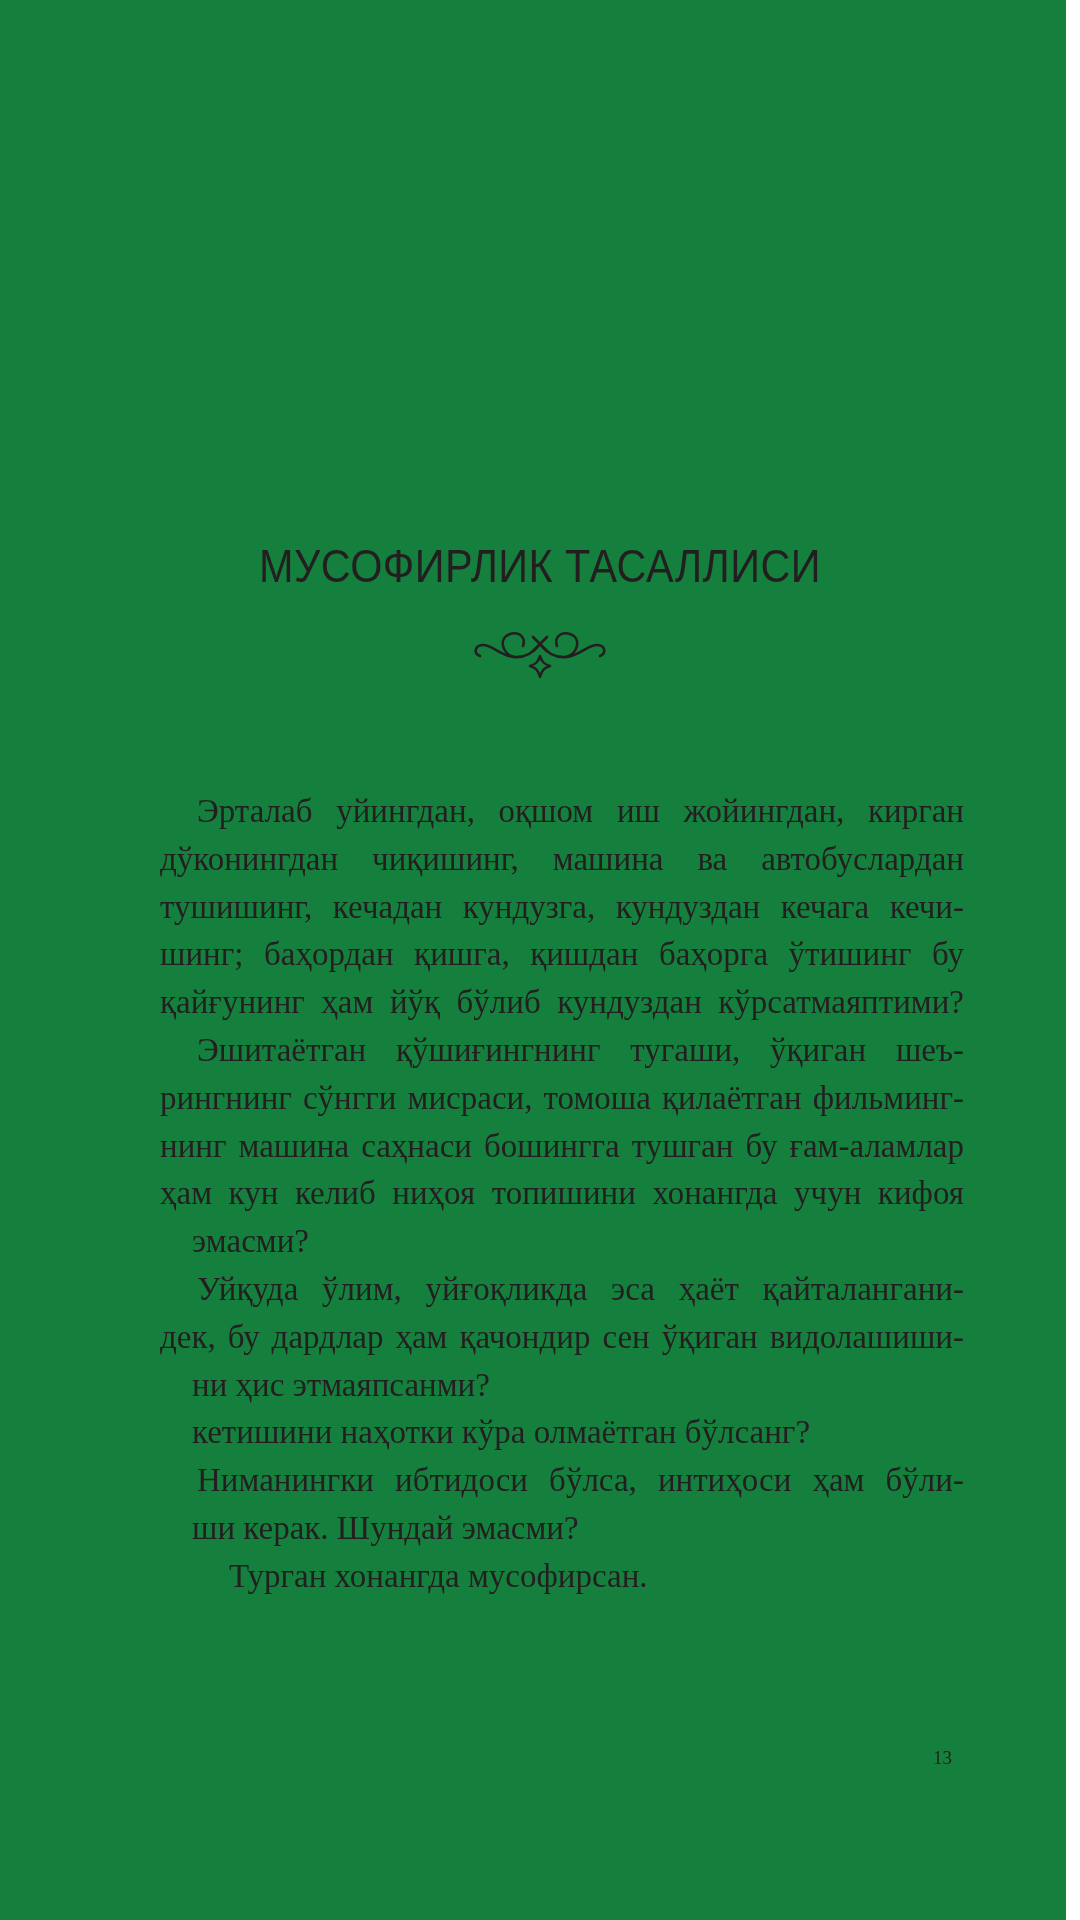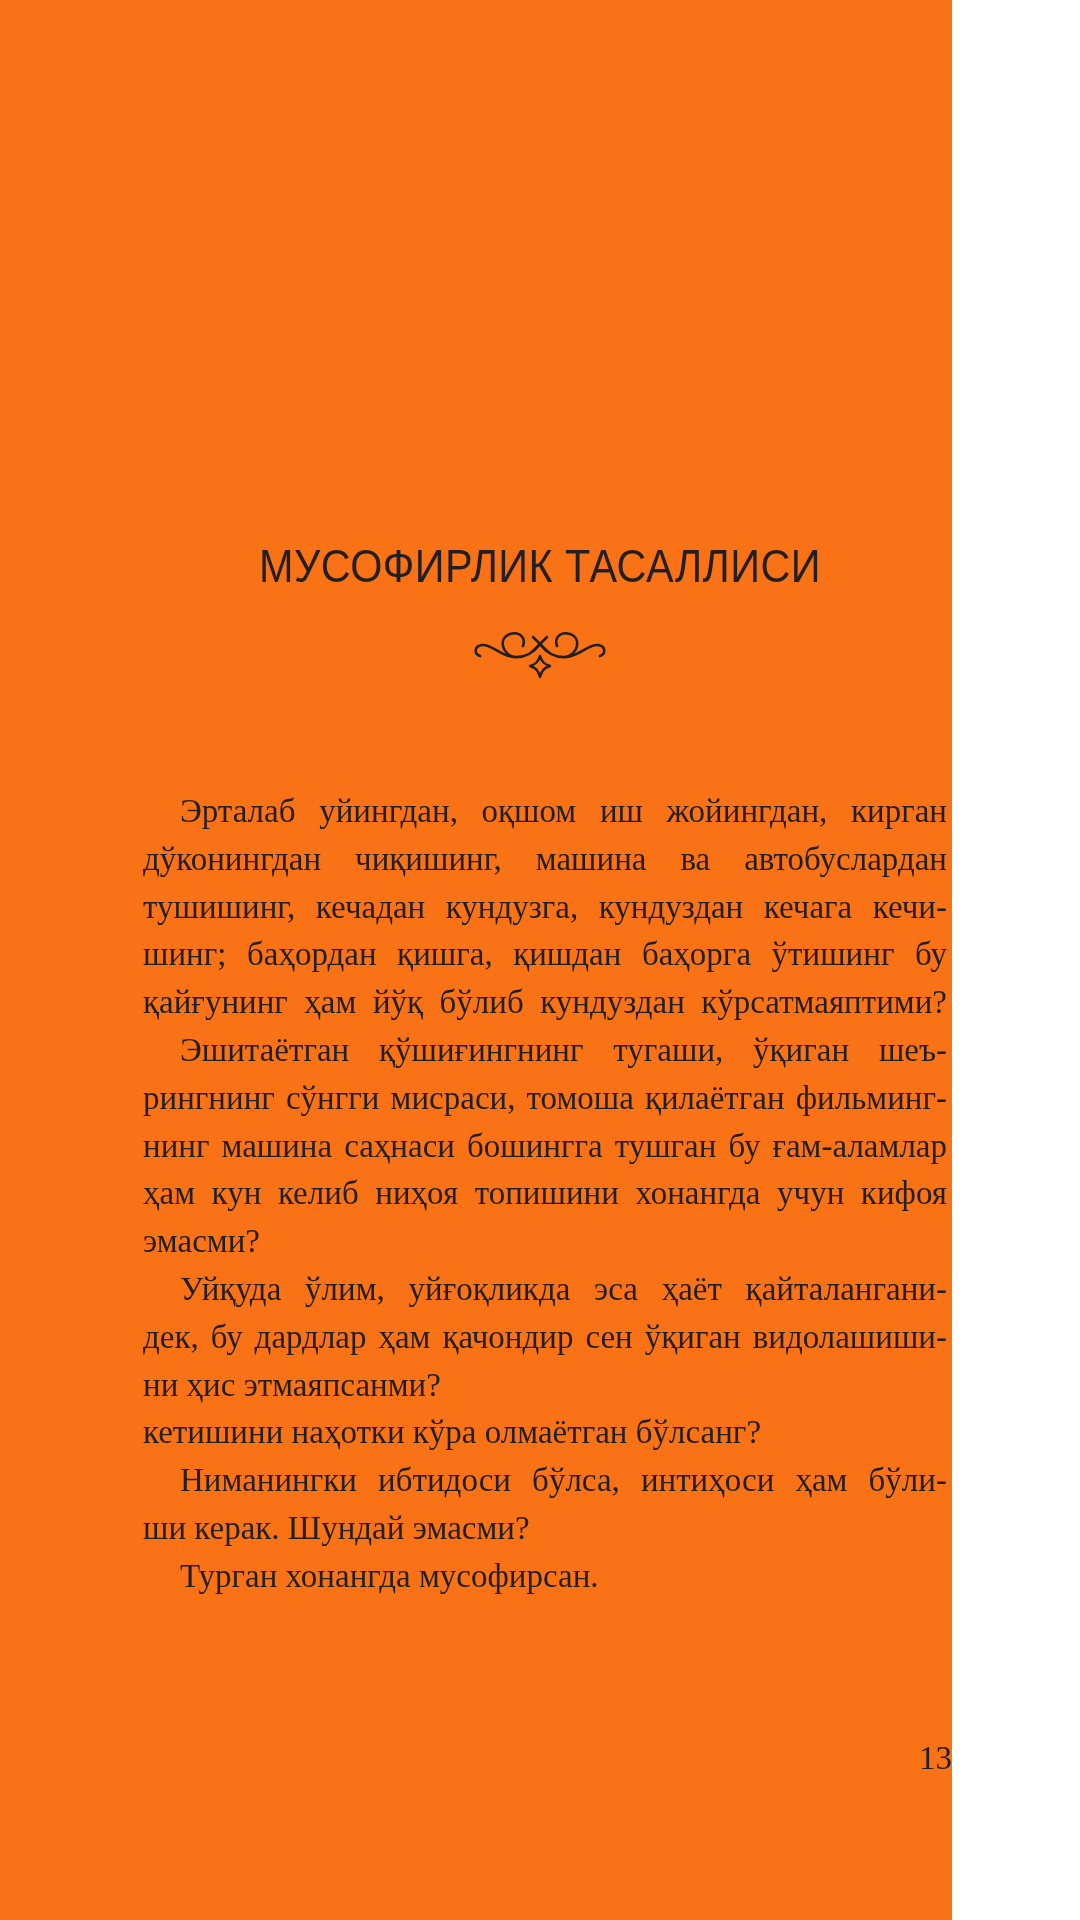--- a/index.html
+++ b/index.html
@@ -10,23 +10,24 @@
     body {
       width: 1080px;
       height: 1920px;
       position: relative;
       overflow: hidden;
       color: #231f20;
     }
     .page {
       position: absolute;
       left: 0; top: 0;
-      width: 952px;
+      width: 1042px;
       height: 1920px;
-      background: #f97316;
+      background: #15803d;
+      padding-left: 24px;
     }
     .title {
       position: absolute;
       left: 0;
       width: 1080px;
       top: 538px;
       text-align: center;
       font-family: "Liberation Sans", sans-serif;
       font-size: 46px;
       line-height: 56px;
@@ -39,51 +40,52 @@
     }
     .ornament {
       position: absolute;
       left: 470px;
       top: 626px;
       width: 140px;
       height: 54px;
     }
     .body-text {
       position: absolute;
-      left: 143px;
+      left: 160px;
       top: 788px;
       width: 804px;
       font-family: "Liberation Serif", serif;
       font-size: 33px;
       line-height: 47.8px;
       color: #231f20;
       text-align: justify;
       hyphens: manual;
     }
     .line {
       display: block;
       text-align: justify;
       text-align-last: justify;
       white-space: nowrap;
       height: 47.8px;
     }
     .line.last {
       text-align-last: left;
+      margin-left: 32px;
     }
     .line.first {
       padding-left: 37px;
     }
     .page-number {
       position: absolute;
       left: 900px;
       width: 52px;
       top: 1742px;
       text-align: right;
       font-family: "Liberation Serif", serif;
-      font-size: 33px;
+      font-size: 19px;
       line-height: 32px;
       color: #231f20;
     }
   </style>
 </head>
 <body>
 
 <div class="page">
 
   <h1 class="title">МУСОФИРЛИК ТАСАЛЛИСИ</h1>

